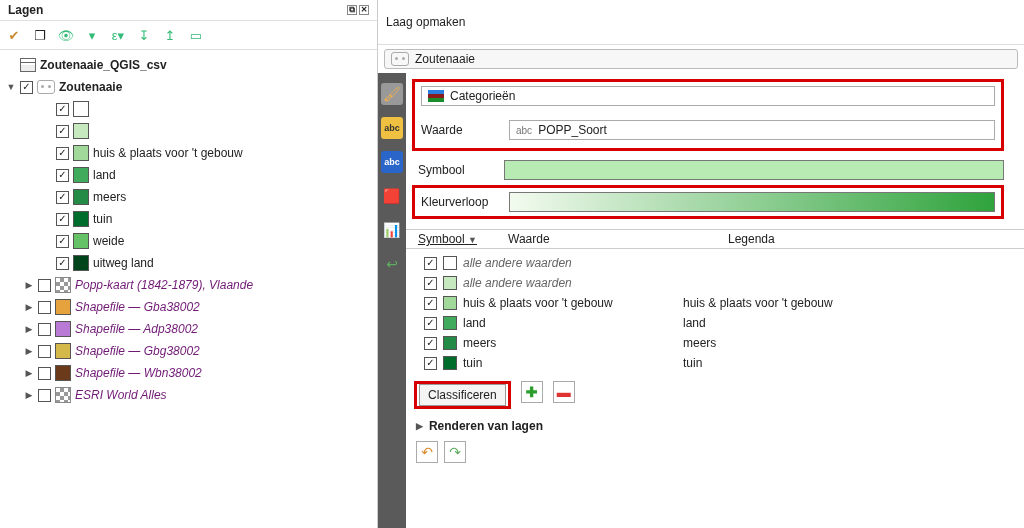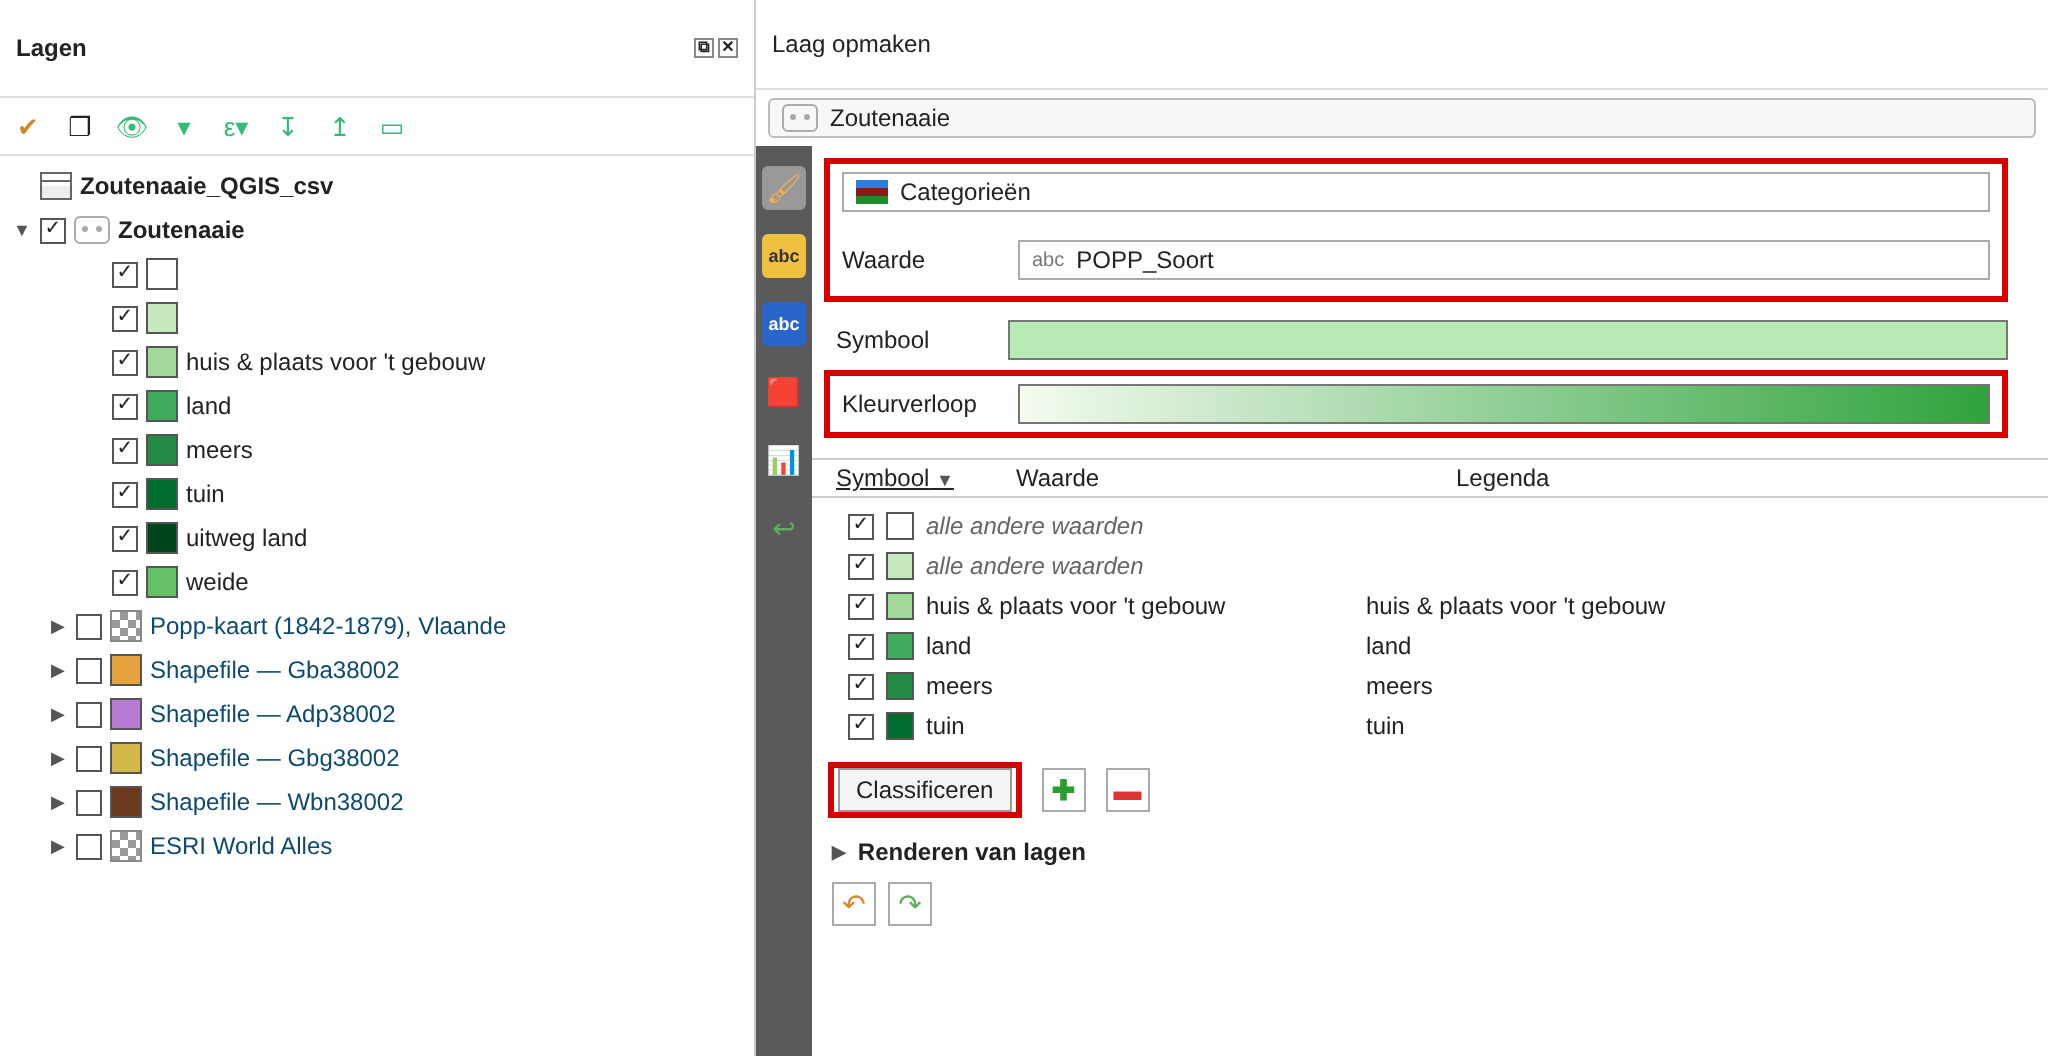--- a/index.html
+++ b/index.html
@@ -1,35 +1,35 @@
 <!DOCTYPE html>
 <html><head>
 <meta charset="utf-8">
 <style>
 * { box-sizing: border-box; margin: 0; padding: 0; font-family: "Segoe UI", Tahoma, sans-serif; font-size: 12px; color: #222; }
 body { background: #fff; width: 1024px; height: 528px; overflow: hidden; display: flex; }
 .panel-left { width: 378px; border-right: 1px solid #ccc; display: flex; flex-direction: column; }
 .panel-right { flex: 1; display: flex; flex-direction: column; }
-.panel-title { padding: 17px 8px; font-weight: bold; font-size: 12px; display: flex; align-items: center; justify-content: space-between; border-bottom: 1px solid #e0e0e0; }
+.panel-title { padding: 3px 8px; font-weight: bold; font-size: 12px; display: flex; align-items: center; justify-content: space-between; border-bottom: 1px solid #e0e0e0; }
 .panel-title .winbtns { display: flex; gap: 2px; }
 .panel-title .winbtns span { width: 10px; height: 10px; border: 1px solid #888; font-size: 8px; line-height: 8px; text-align: center; }
 .toolbar { display: flex; gap: 6px; padding: 4px; border-bottom: 1px solid #ddd; align-items: center; }
 .toolbar .btn { width: 20px; height: 20px; display: flex; align-items: center; justify-content: center; font-size: 13px; }
 .tree { padding: 4px 2px; overflow: hidden; }
 .tree-row { display: flex; align-items: center; height: 22px; gap: 4px; padding-left: 4px; white-space: nowrap; }
 .expander { width: 10px; font-size: 9px; color: #555; text-align: center; }
 .chk { width: 13px; height: 13px; border: 1px solid #555; display: inline-flex; align-items: center; justify-content: center; font-size: 10px; line-height: 1; }
 .chk.checked::after { content: "✓"; }
 .swatch { width: 16px; height: 16px; border: 1px solid #555; }
 .icon-grid { width: 16px; height: 16px; border: 1px solid #888; background: repeating-conic-gradient(#999 0 25%, #fff 0 50%) 0 0/8px 8px; }
 .icon-table { width: 16px; height: 14px; border: 1px solid #666; background: linear-gradient(#fff 50%, #eee 50%); position: relative; }
 .icon-table::before { content:""; position:absolute; left:0; right:0; top:3px; height:1px; background:#666; }
 .label { }
 .label.bold { font-weight: bold; }
-.label.italic { color: #0c4a6e; }
+.label.italic { font-style: italic; color: #701a75; }
 .indent-1 { margin-left: 18px; }
 .indent-2 { margin-left: 50px; }
 .zout-icon { width:18px; height:14px; border:1px solid #aaa; border-radius:3px; display:inline-block; position:relative; }
 .zout-icon::before{content:"";position:absolute;left:3px;top:4px;width:3px;height:3px;border-radius:50%;background:#aaa;}
 .zout-icon::after{content:"";position:absolute;right:3px;top:4px;width:3px;height:3px;border-radius:50%;background:#aaa;}
 
 .r-header { padding: 15px 8px; border-bottom: 1px solid #ddd; }
 .layer-pill { margin: 4px 6px; padding: 2px 6px; border: 1px solid #bbb; border-radius: 3px; display: inline-flex; align-items: center; gap:6px; background:#f7f7f7; }
 .r-body { display: flex; flex: 1; }
 .side-tabs { width: 28px; background: #5a5a5a; display: flex; flex-direction: column; align-items: center; gap: 12px; padding-top: 10px; }
@@ -45,21 +45,21 @@
 .sym-row .flabel { width:86px; }
 .sym-box { flex:1; height:20px; border:1px solid #777; background:#b8eab4; }
 .ramp-box { flex:1; height:20px; border:1px solid #777; background: linear-gradient(90deg,#f3fbef,#2fa33c); }
 .grid-head { display:flex; padding: 2px 0 2px 12px; border-top:1px solid #ccc; border-bottom:1px solid #ccc; margin-top:4px; font-size:12px;}
 .grid-head span:nth-child(1){ width:90px;text-decoration:underline; }
 .grid-head span:nth-child(2){ width:220px; }
 .grid-body { padding: 2px 0 2px 18px; }
 .grid-row { display:flex; align-items:center; height:20px; gap:6px;}
 .grid-row .swatch{ width:14px; height:14px; }
 .grid-row .waarde{ width:214px; }
-.actions { display:flex; align-items:center; gap:10px; padding: 4px 0 4px 8px; }
+.actions { display:flex; gap:10px; padding: 4px 0 4px 8px; }
 .red-box-sm { border:3px solid #d60000; padding:0 2px; }
 button.qbtn { border:1px solid #999; background:#f4f4f4; padding:3px 8px; font-size:12px;}
 .icon-btn { width:22px; height:22px; border:1px solid #aaa; display:inline-flex; align-items:center; justify-content:center; font-size:14px;}
 .render-row{ display:flex; align-items:center; gap:6px; padding:4px 10px; font-weight:bold;}
 .bottom-icons{ display:flex; gap:6px; padding:2px 10px;}
 .arrow{ font-size:9px; color:#555;}
 </style>
 </head>
 <body>
 
@@ -119,27 +119,27 @@
     <span class="swatch" style="background:#238b45"></span>
     <span class="label">meers</span>
         </div>
         <div class="tree-row indent-2">
           <span class="chk checked"></span>
     <span class="swatch" style="background:#006d2c"></span>
     <span class="label">tuin</span>
         </div>
         <div class="tree-row indent-2">
           <span class="chk checked"></span>
+    <span class="swatch" style="background:#66c266"></span>
+    <span class="label">weide</span>
+        </div>
+        <div class="tree-row indent-2">
+          <span class="chk checked"></span>
     <span class="swatch" style="background:#00441b"></span>
     <span class="label">uitweg land</span>
-        </div>
-        <div class="tree-row indent-2">
-          <span class="chk checked"></span>
-    <span class="swatch" style="background:#66c266"></span>
-    <span class="label">weide</span>
         </div>
       </div>
     <div id="other-rows">
         <div class="tree-row indent-1">
           <span class="expander">▶</span>
     <span class="chk"></span>
     <span class="icon-grid"></span>
     <span class="label italic">Popp-kaart (1842-1879), Vlaande</span>
         </div>
         <div class="tree-row indent-1">

